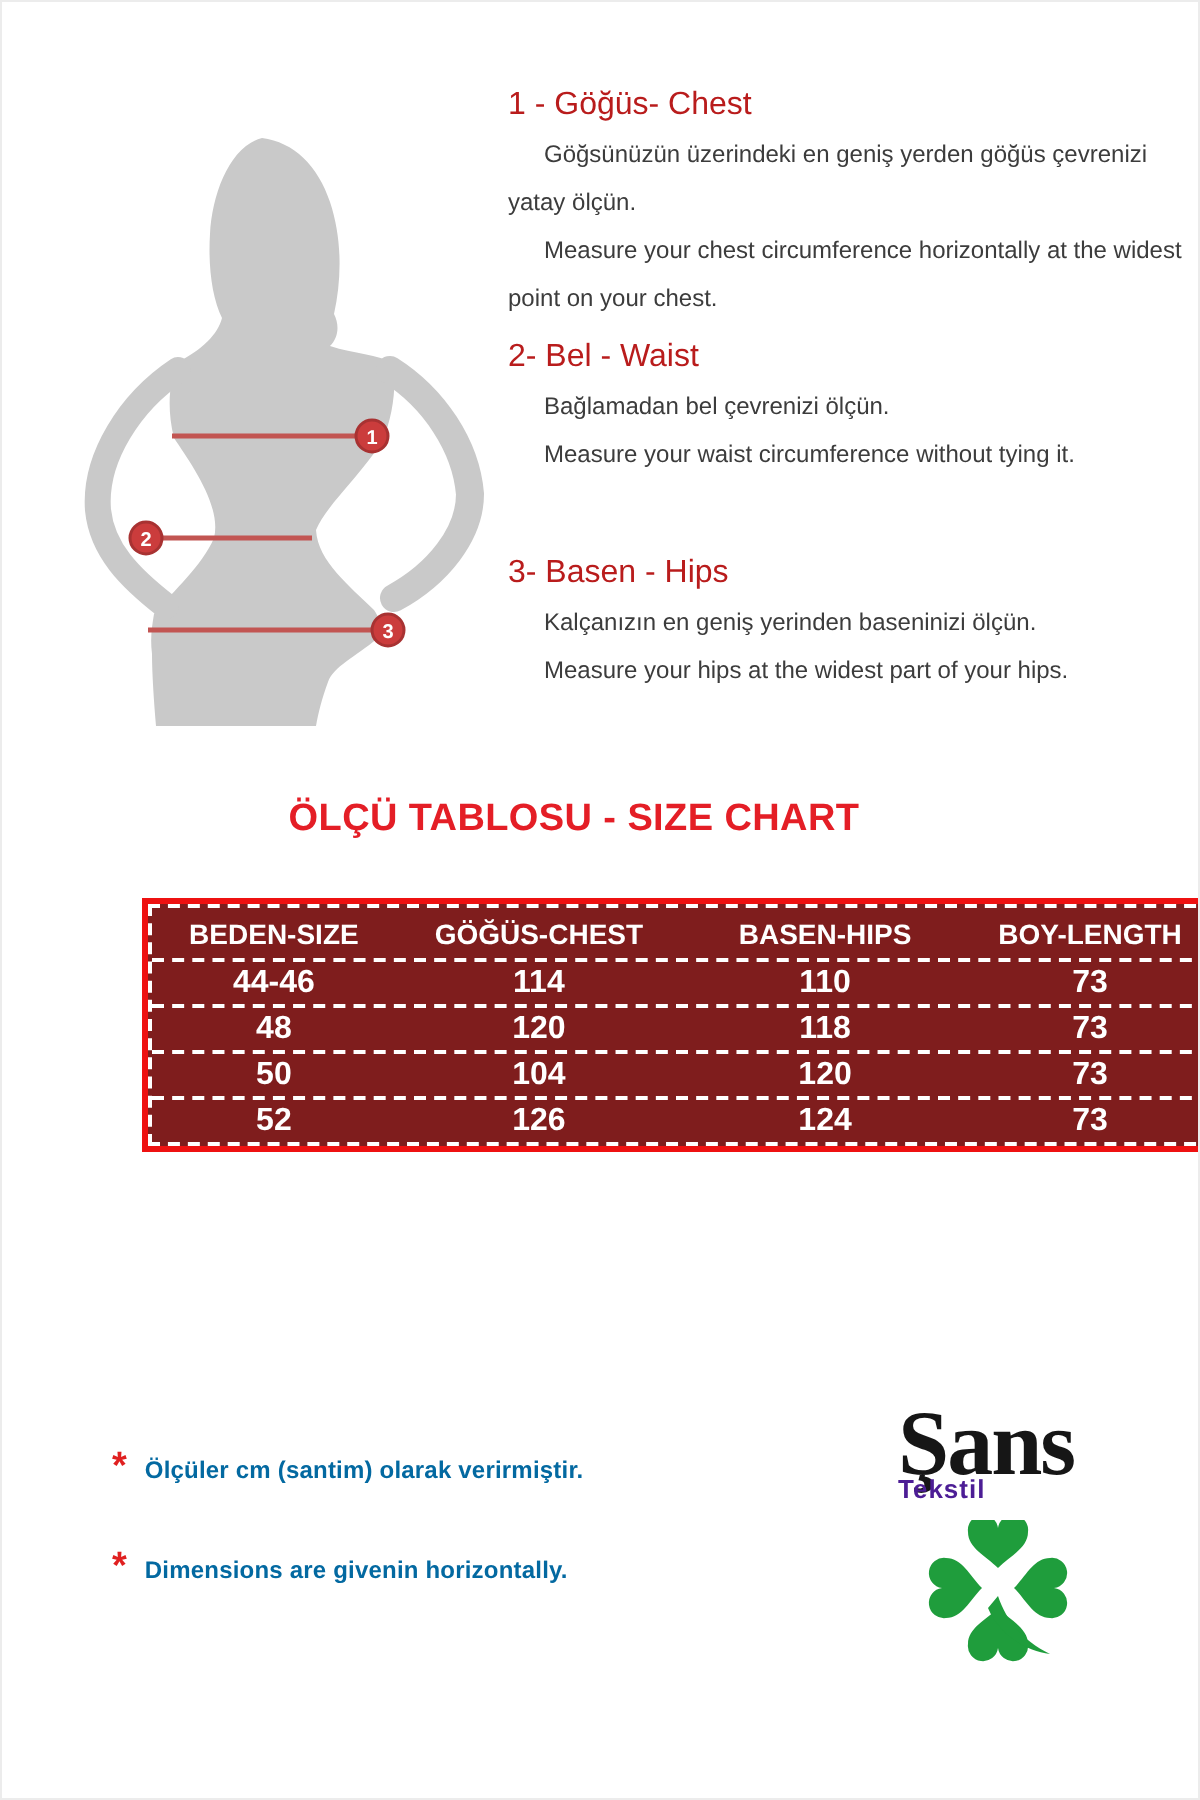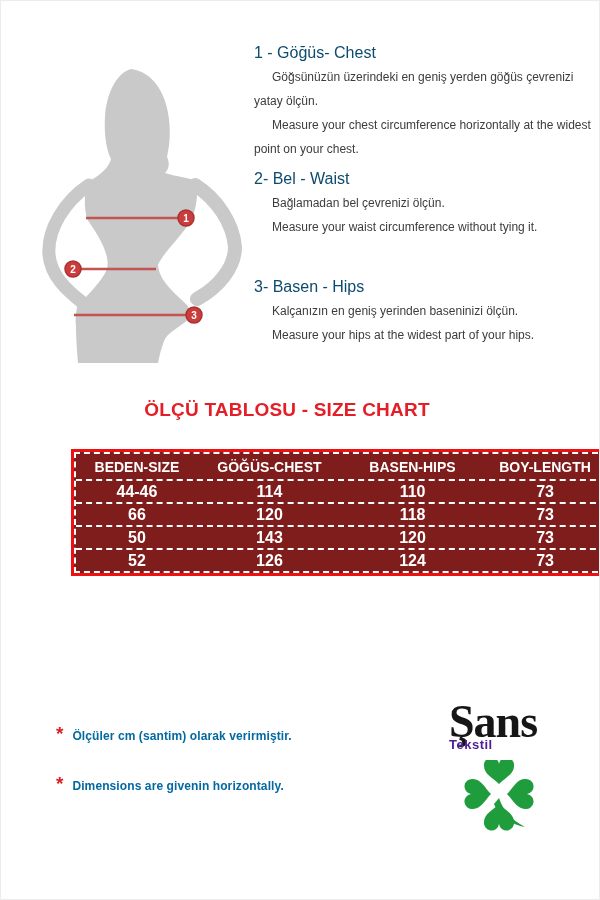--- a/index.html
+++ b/index.html
@@ -5,21 +5,21 @@
   html,body{margin:0;padding:0;background:#ffffff;}
   .page{
     position:relative;width:600px;height:900px;background:#ffffff;overflow:hidden;
     font-family:"Liberation Sans", sans-serif;
     box-sizing:border-box;border:1px solid #ececec;
   }
   
   .figure-wrap{position:absolute;left:30px;top:60px;width:220px;height:330px;}
   
   .m-section{position:absolute;left:253px;width:345px;line-height:24px;}
-  .m-section .m-head{font-size:16px;color:#0c4a6e;}
+  .m-section .m-head{font-size:16px;color:#b91c1c;}
   .m-section p{margin:0;font-size:12px;color:#3c3c3c;text-indent:18px;}
   .sec-1{top:40px;}
   .sec-2{top:166px;}
   .sec-3{top:274px;}
   
   .chart-title{
     position:absolute;left:16px;top:398px;width:540px;text-align:center;
     font-size:19px;font-weight:bold;color:#e41e26;letter-spacing:.2px;
   }
   .size-table{
@@ -123,28 +123,28 @@
         <div>BASEN-HIPS</div>
         <div>BOY-LENGTH</div>
       </div>
       <div class="t-row body">
         <div>44-46</div>
         <div>114</div>
         <div>110</div>
         <div>73</div>
       </div>
       <div class="t-row body">
-        <div>66</div>
+        <div>48</div>
         <div>120</div>
         <div>118</div>
         <div>73</div>
       </div>
       <div class="t-row body">
         <div>50</div>
-        <div>143</div>
+        <div>104</div>
         <div>120</div>
         <div>73</div>
       </div>
       <div class="t-row body">
         <div>52</div>
         <div>126</div>
         <div>124</div>
         <div>73</div>
       </div>
     </div>

